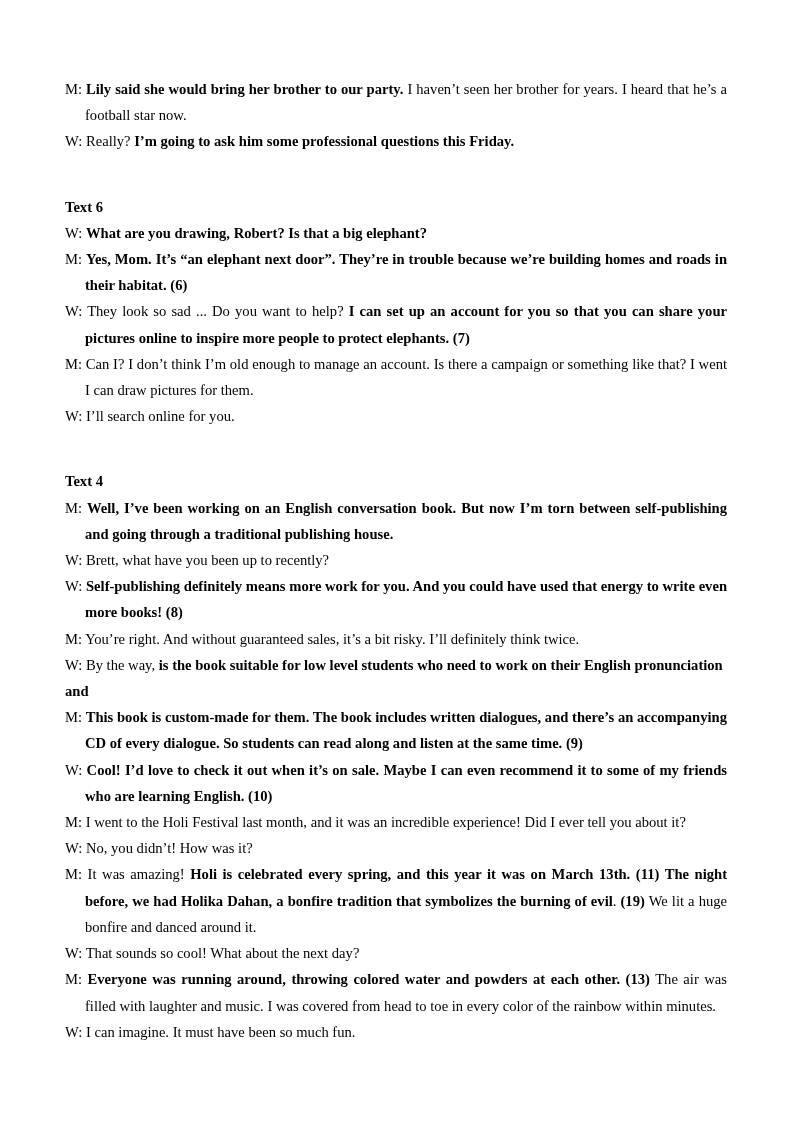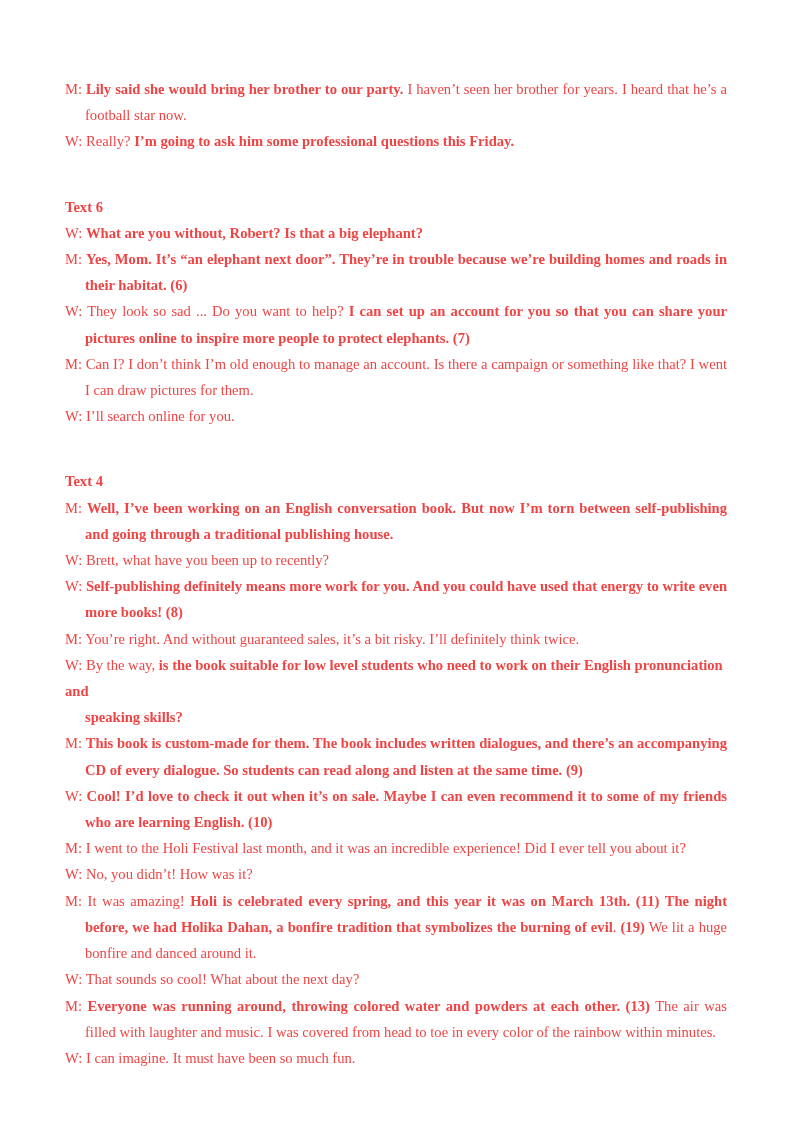--- a/index.html
+++ b/index.html
@@ -21,36 +21,35 @@
   p.dialogue { padding-left: 20px; text-indent: -20px; }
   p.flush { padding-left: 0; text-indent: 0; text-align-last: auto; }
   p.cont { padding-left: 20px; text-indent: 0; }
   p.heading { padding-left: 0; text-indent: 0; font-weight: bold; margin-top: 39px; }
   b { font-weight: bold; }
   .spk { font-weight: normal; }
 </style>
 </head>
 <body>
 
-<div class="page" style="background: rgb(255, 255, 255); color: #ef4444;">
+<div class="page" style="background: rgb(255, 255, 255); color: #000000;">
     <p class="dialogue"><span class="spk">M: </span><b>Lily said she would bring her brother to our party.</b><span> I haven’t seen her brother for years. I heard that he’s a football star now.</span></p>
     <p class="dialogue"><span class="spk">W: </span><span>Really? </span><b>I’m going to ask him some professional questions this Friday.</b></p>
     <p class="heading"><b>Text 6</b></p>
-    <p class="dialogue"><span class="spk">W: </span><b>What are you without, Robert? Is that a big elephant?</b></p>
+    <p class="dialogue"><span class="spk">W: </span><b>What are you drawing, Robert? Is that a big elephant?</b></p>
     <p class="dialogue"><span class="spk">M: </span><b>Yes, Mom. It’s “an elephant next door”. They’re in trouble because we’re building homes and roads in their habitat. (6)</b></p>
     <p class="dialogue"><span class="spk">W: </span><span>They look so sad ... Do you want to help? </span><b>I can set up an account for you so that you can share your pictures online to inspire more people to protect elephants. (7)</b></p>
     <p class="dialogue"><span class="spk">M: </span><span>Can I? I don’t think I’m old enough to manage an account. Is there a campaign or something like that? I went I can draw pictures for them.</span></p>
     <p class="dialogue"><span class="spk">W: </span><span>I’ll search online for you.</span></p>
     <p class="heading"><b>Text 4</b></p>
     <p class="dialogue"><span class="spk">M: </span><b>Well, I’ve been working on an English conversation book. But now I’m torn between self-publishing and going through a traditional publishing house.</b></p>
     <p class="dialogue"><span class="spk">W: </span><span>Brett, what have you been up to recently?</span></p>
     <p class="dialogue"><span class="spk">W: </span><b>Self-publishing definitely means more work for you. And you could have used that energy to write even more books! (8)</b></p>
     <p class="dialogue"><span class="spk">M: </span><span>You’re right. And without guaranteed sales, it’s a bit risky. I’ll definitely think twice.</span></p>
     <p class="flush"><span class="spk">W: </span><span>By the way, </span><b>is the book suitable for low level students who need to work on their English pronunciation</b><br><b>and</b></p>
-    <p class="cont"><b>speaking skills?</b></p>
     <p class="dialogue"><span class="spk">M: </span><b>This book is custom-made for them. The book includes written dialogues, and there’s an accompanying CD of every dialogue. So students can read along and listen at the same time. (9)</b></p>
     <p class="dialogue"><span class="spk">W: </span><b>Cool! I’d love to check it out when it’s on sale. Maybe I can even recommend it to some of my friends who are learning English. (10)</b></p>
     <p class="dialogue"><span class="spk">M: </span><span>I went to the Holi Festival last month, and it was an incredible experience! Did I ever tell you about it?</span></p>
     <p class="dialogue"><span class="spk">W: </span><span>No, you didn’t! How was it?</span></p>
     <p class="dialogue"><span class="spk">M: </span><span>It was amazing! </span><b>Holi is celebrated every spring, and this year it was on March 13th. (11) The night before, we had Holika Dahan, a bonfire tradition that symbolizes the burning of evil</b><span>. </span><b>(19)</b><span> We lit a huge bonfire and danced around it.</span></p>
     <p class="dialogue"><span class="spk">W: </span><span>That sounds so cool! What about the next day?</span></p>
     <p class="dialogue"><span class="spk">M: </span><b>Everyone was running around, throwing colored water and powders at each other. (13)</b><span> The air was filled with laughter and music. I was covered from head to toe in every color of the rainbow within minutes.</span></p>
     <p class="dialogue"><span class="spk">W: </span><span>I can imagine. It must have been so much fun.</span></p>
   </div>
 

